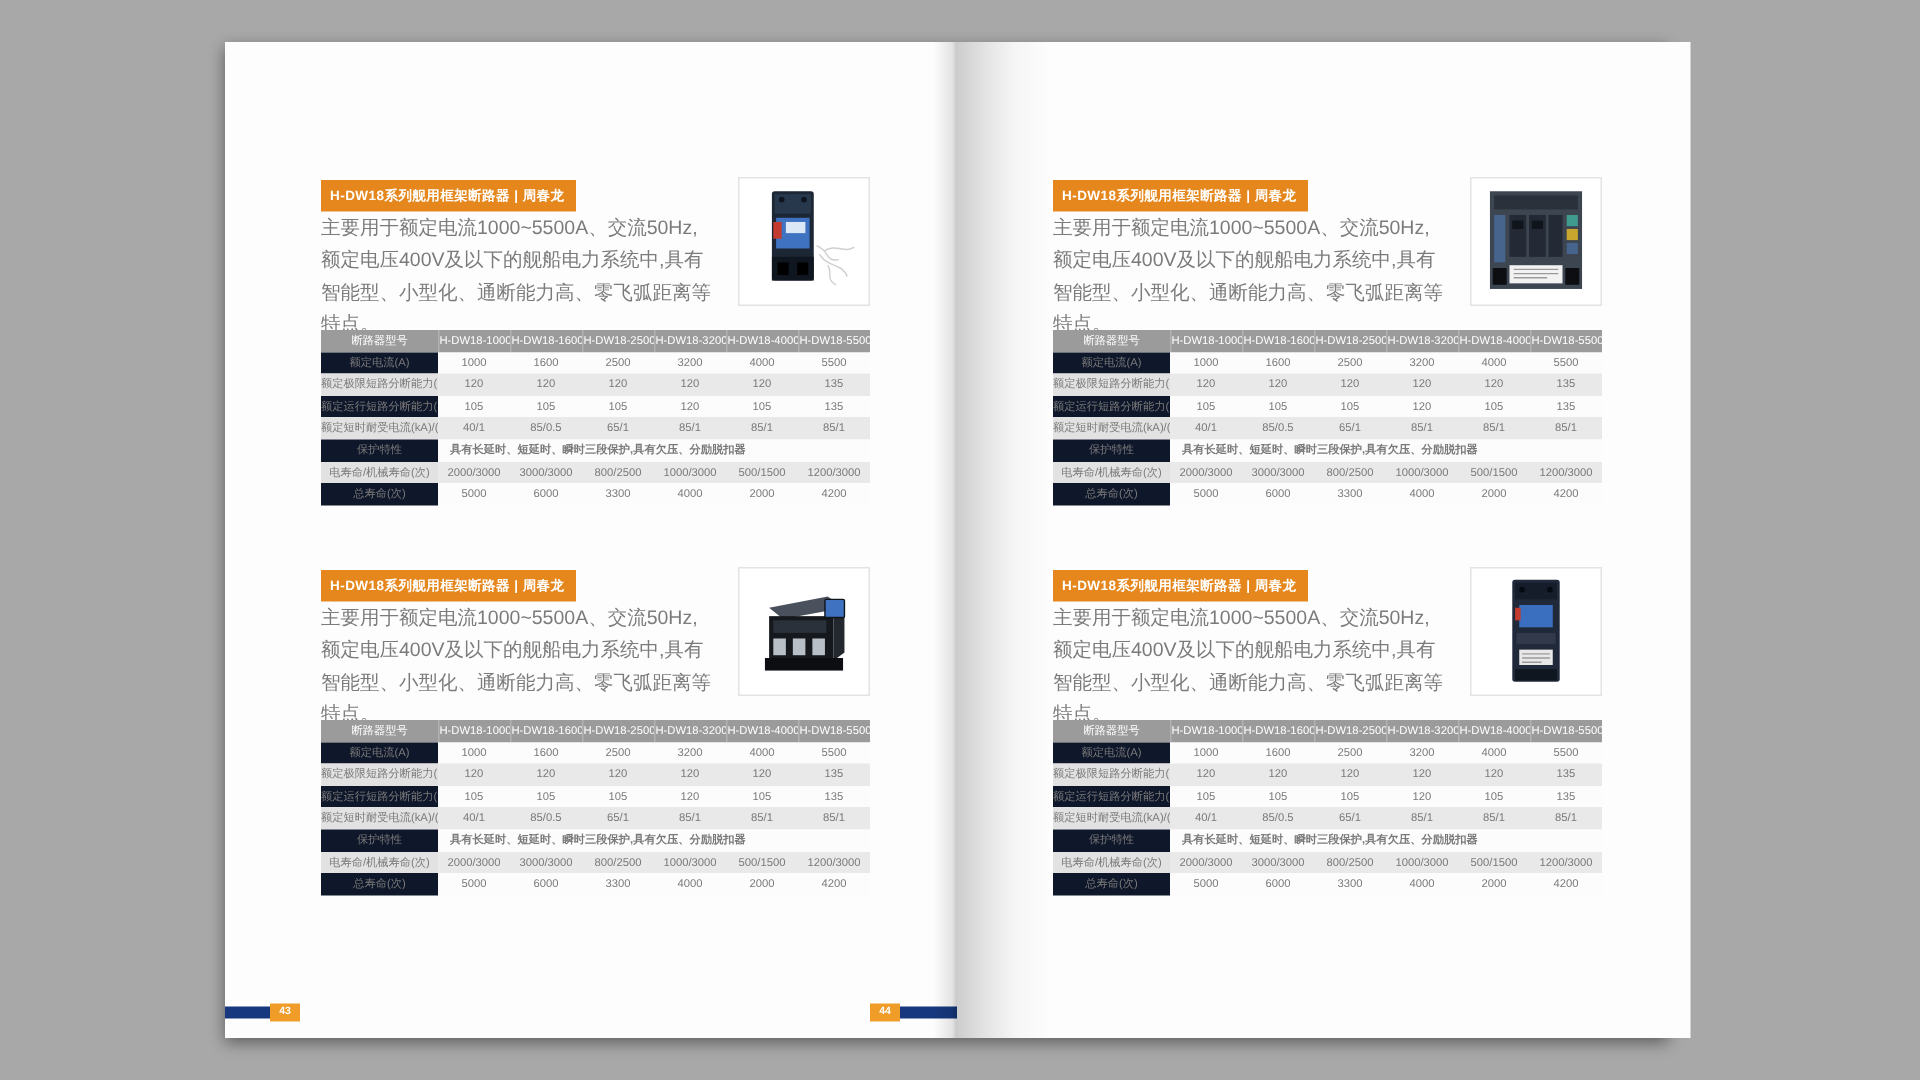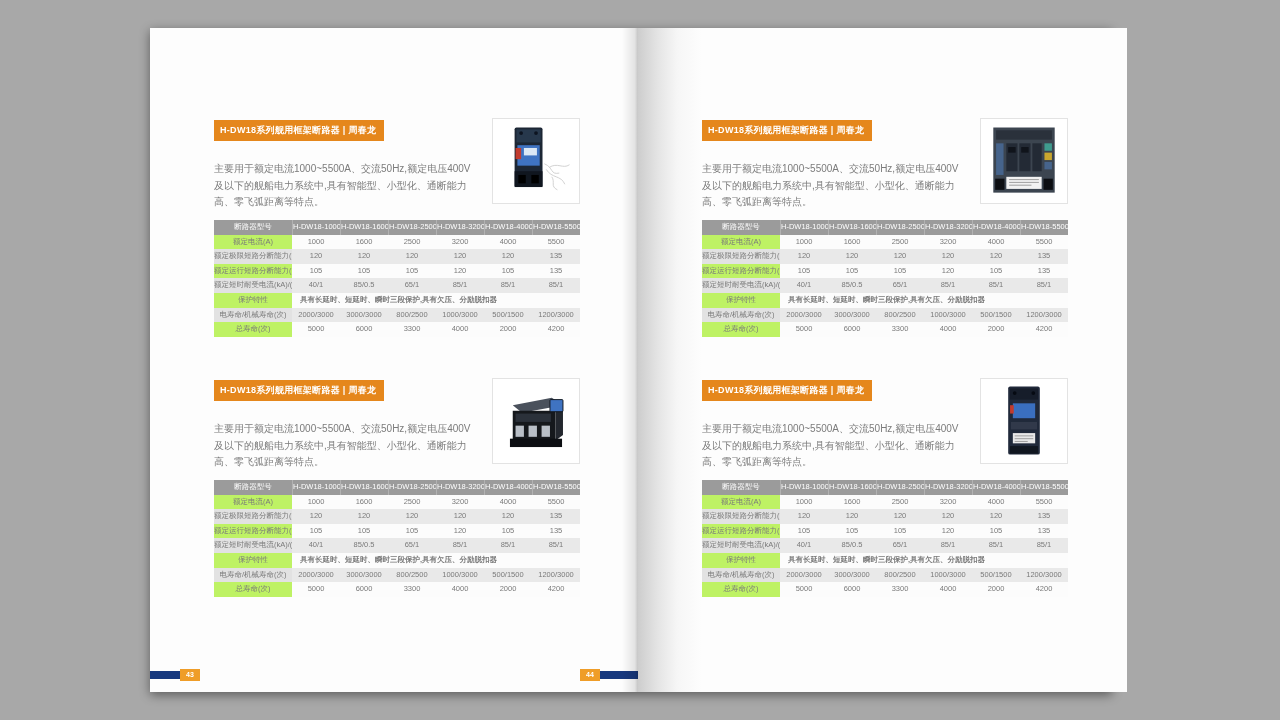--- a/index.html
+++ b/index.html
@@ -16,33 +16,33 @@
   .gutter-shade { position:absolute; left:472px; top:0; width:16px; height:664px;
     background:linear-gradient(to right, rgba(0,0,0,0) 0%, rgba(0,0,0,.10) 80%, rgba(0,0,0,.22) 100%); pointer-events:none; }
 
   .product-section { position:absolute; left:64px; width:366px; }
   .sec-top { top:90px; } .sec-bottom { top:350px; }
 
   .sec-head { display:flex; justify-content:space-between; height:102px; }
   .head-text { width:268px; }
   .title-badge { display:inline-block; background:#e5871c; color:#fff; font-size:9px; font-weight:bold;
                  padding:4px 8px 4px 6px; margin-top:2px; letter-spacing:.3px; }
-  .desc { margin-top:20px; width:262px; font-size:10px; line-height:1.65; color:#7b7b7b; }
+  .desc { margin-top:0; width:262px; font-size:13px; line-height:1.65; color:#7b7b7b; }
 
   .photo-frame { width:88px; height:86px; background:#fff; border:1px solid #e3e3e3; padding:3px; }
   .photo-frame svg { width:100%; height:100%; display:block; }
 
   .spec-table { width:366px; font-size:7.5px; color:#7a7a7a; }
   .t-row { display:grid; grid-template-columns:78px repeat(6,1fr); }
   .t-cell { height:14.6px; line-height:14.6px; text-align:center; white-space:nowrap; overflow:hidden; }
   .t-head .t-cell { background:#9b9b9b; color:#fff; border-left:1px solid #b2b2b2; }
   .t-head .t-cell:first-child { border-left:none; }
   .t-row.even .t-cell { background:#fcfcfc; }
   .t-row.odd  .t-cell { background:#e9e9e9; }
-  .t-row.even .t-cell.lab { background:#bef264; }
+  .t-row.even .t-cell.lab { background:#0f172a; }
   .t-row.odd  .t-cell.lab { background:#e2e2e2; }
   .t-cell.span { grid-column:2 / 8; text-align:left; padding-left:8px;font-weight:bold; }
 
   .footer-bar { position:absolute; top:643px; height:8px; }
   .bar-navy { position:absolute; top:0; height:8px; background:#17387e; }
   .page-chip { position:absolute; top:-2px; height:12px; width:20px; background:#ef9d28;
                color:#fff; font-size:7px; line-height:12px; text-align:center; font-weight:bold; }
   .fl .bar-navy { left:0; width:30px; } .fl .page-chip { left:30px; }
   .fr .bar-navy { right:0; width:38px; } .fr .page-chip { right:38px; }
 </style>

